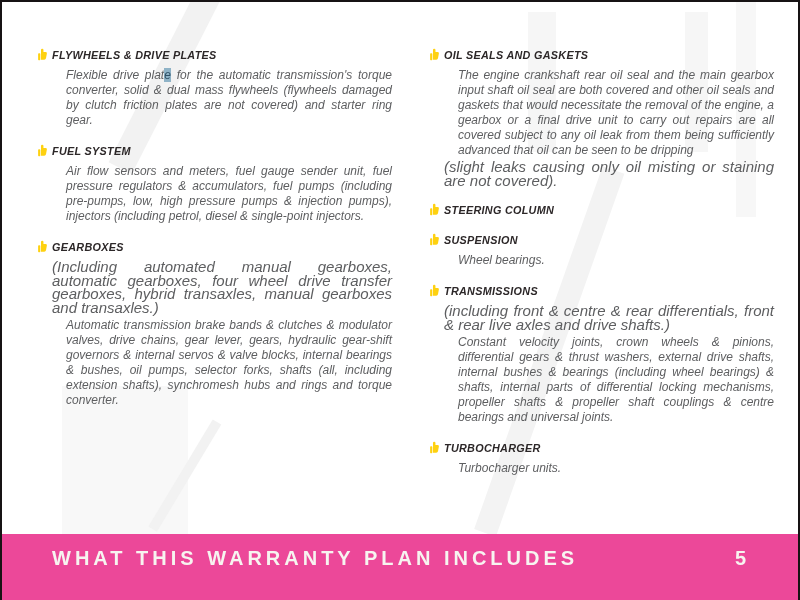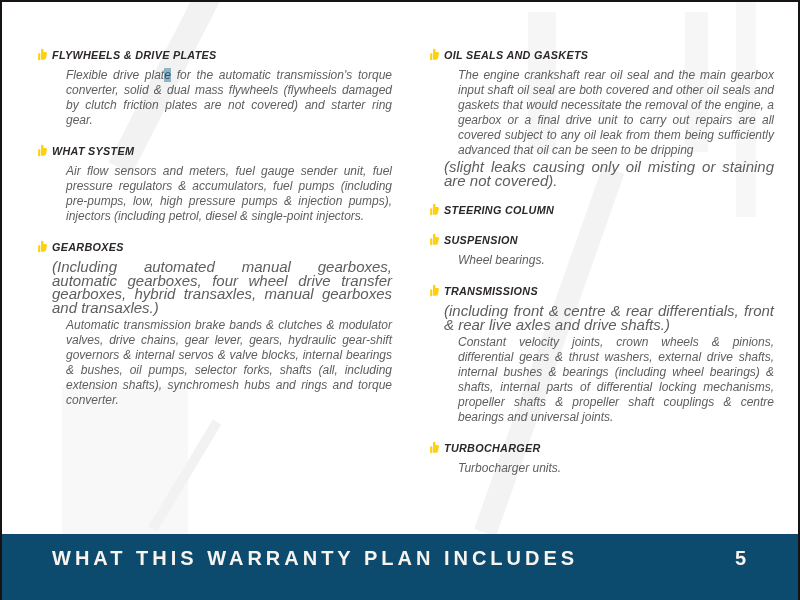--- a/index.html
+++ b/index.html
@@ -37,21 +37,21 @@
     text-align:justify;
   }
   .sec-content .note{
     margin:1px 0 4px 14px;font-size:15px;line-height:13.5px;color:#5d5e60;
     text-align:justify;
   }
   .hl{background:#8fb3c7;color:#2f5166;}
 
   .footer{
     position:absolute;left:0;right:0;bottom:0;height:66px;z-index:2;
-    background:#0c4a6e;display:flex;align-items:center;justify-content:space-between;
+    background:#ec4899;display:flex;align-items:center;justify-content:space-between;
     padding:0 52px 18px 50px;box-sizing:border-box;
   }
   .footer-title{
     color:#f7f4f0;font-size:20px;font-weight:600;letter-spacing:4px;
     white-space:nowrap;
   }
   .footer-page{color:#f7f4f0;font-size:20px;font-weight:bold;}
 </style>
 </head>
 <body>
@@ -88,21 +88,21 @@
       <section class="section">
       <div class="sec-head">
         <span class="icon">
           <svg viewBox="0 0 16 22" xmlns="http://www.w3.org/2000/svg">
             <g fill="#fed110">
               <rect x="0.2" y="8.6" width="3.9" height="12.6" rx="1.3"></rect>
               <path d="M5.3 9.2 L5.3 3.1 a2.2 2.2 0 0 1 4.4 0 l0 3.6 3.6 0 a2.4 2.4 0 0 1 2.4 2.9 l-1.5 8.2 a3.2 3.2 0 0 1 -3.1 2.6 l-5.8 0 z"></path>
             </g>
           </svg>
         </span>
-        <h3 class="heading">WHAT SYSTEM</h3>
+        <h3 class="heading">FUEL SYSTEM</h3>
       </div>
       <div class="sec-content">
           <div class="body">Air flow sensors and meters, fuel gauge sender unit, fuel pressure regulators &amp; accumulators, fuel pumps (including pre-pumps, low, high pressure pumps &amp; injection pumps), injectors (including petrol, diesel &amp; single-point injectors.</div>
         </div>
     </section>
       <section class="section">
       <div class="sec-head">
         <span class="icon">
           <svg viewBox="0 0 16 22" xmlns="http://www.w3.org/2000/svg">
             <g fill="#fed110">

